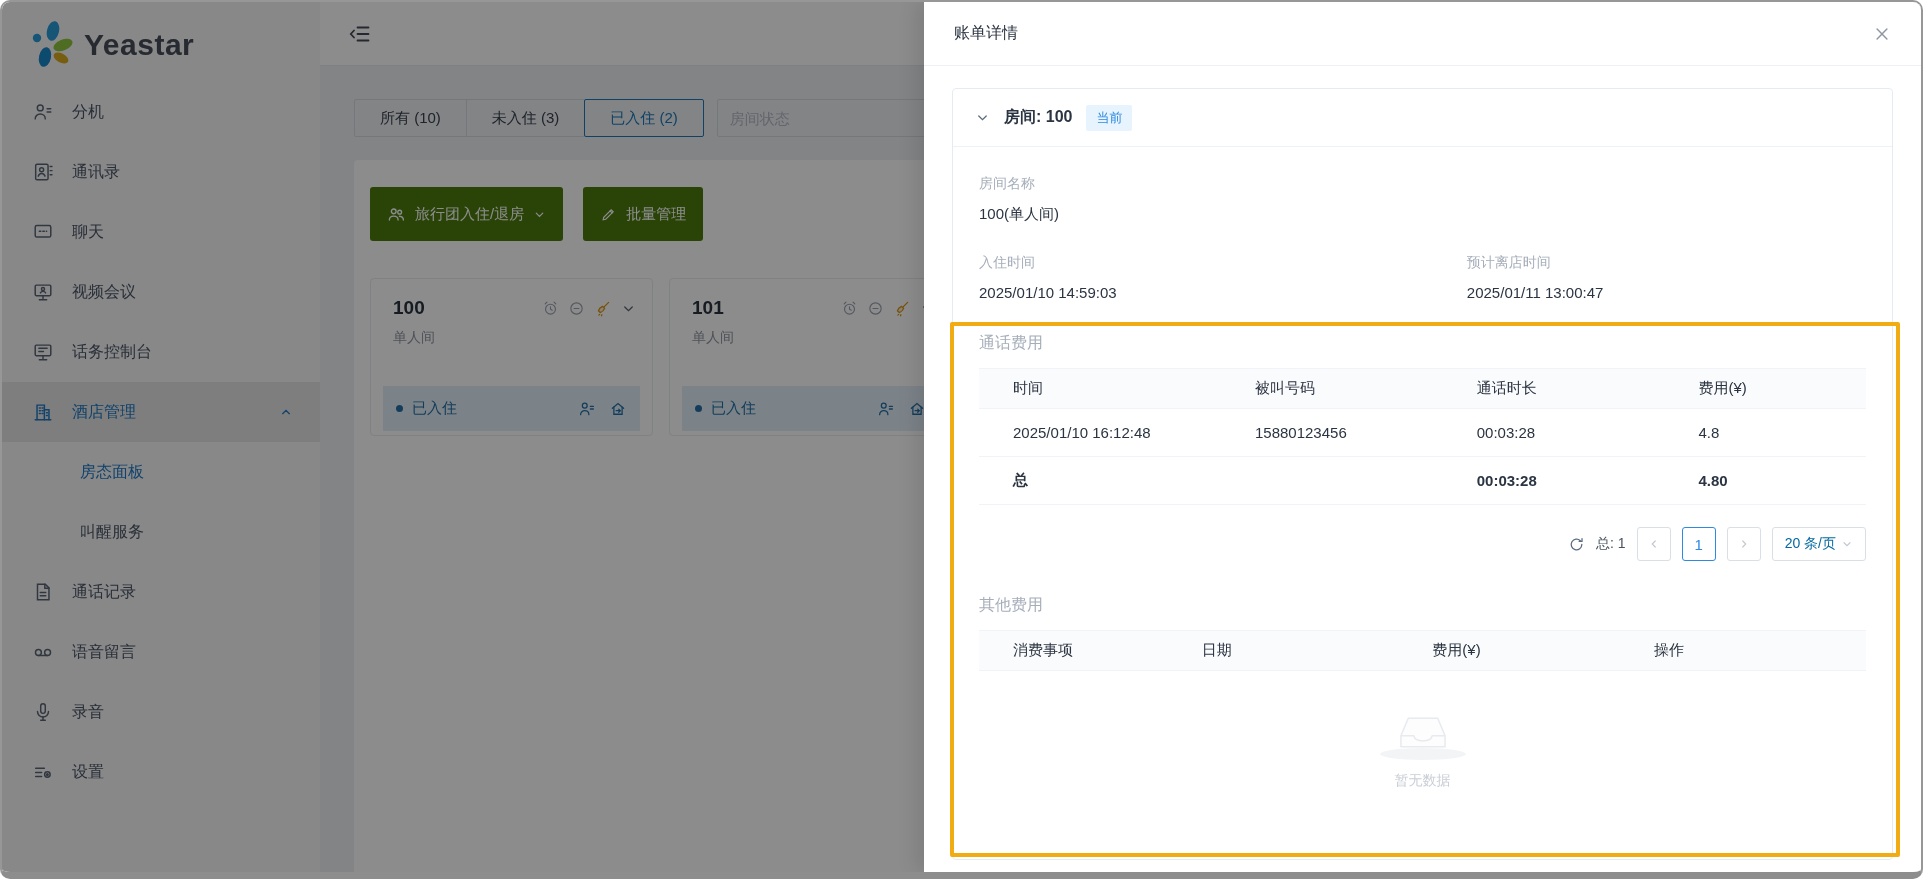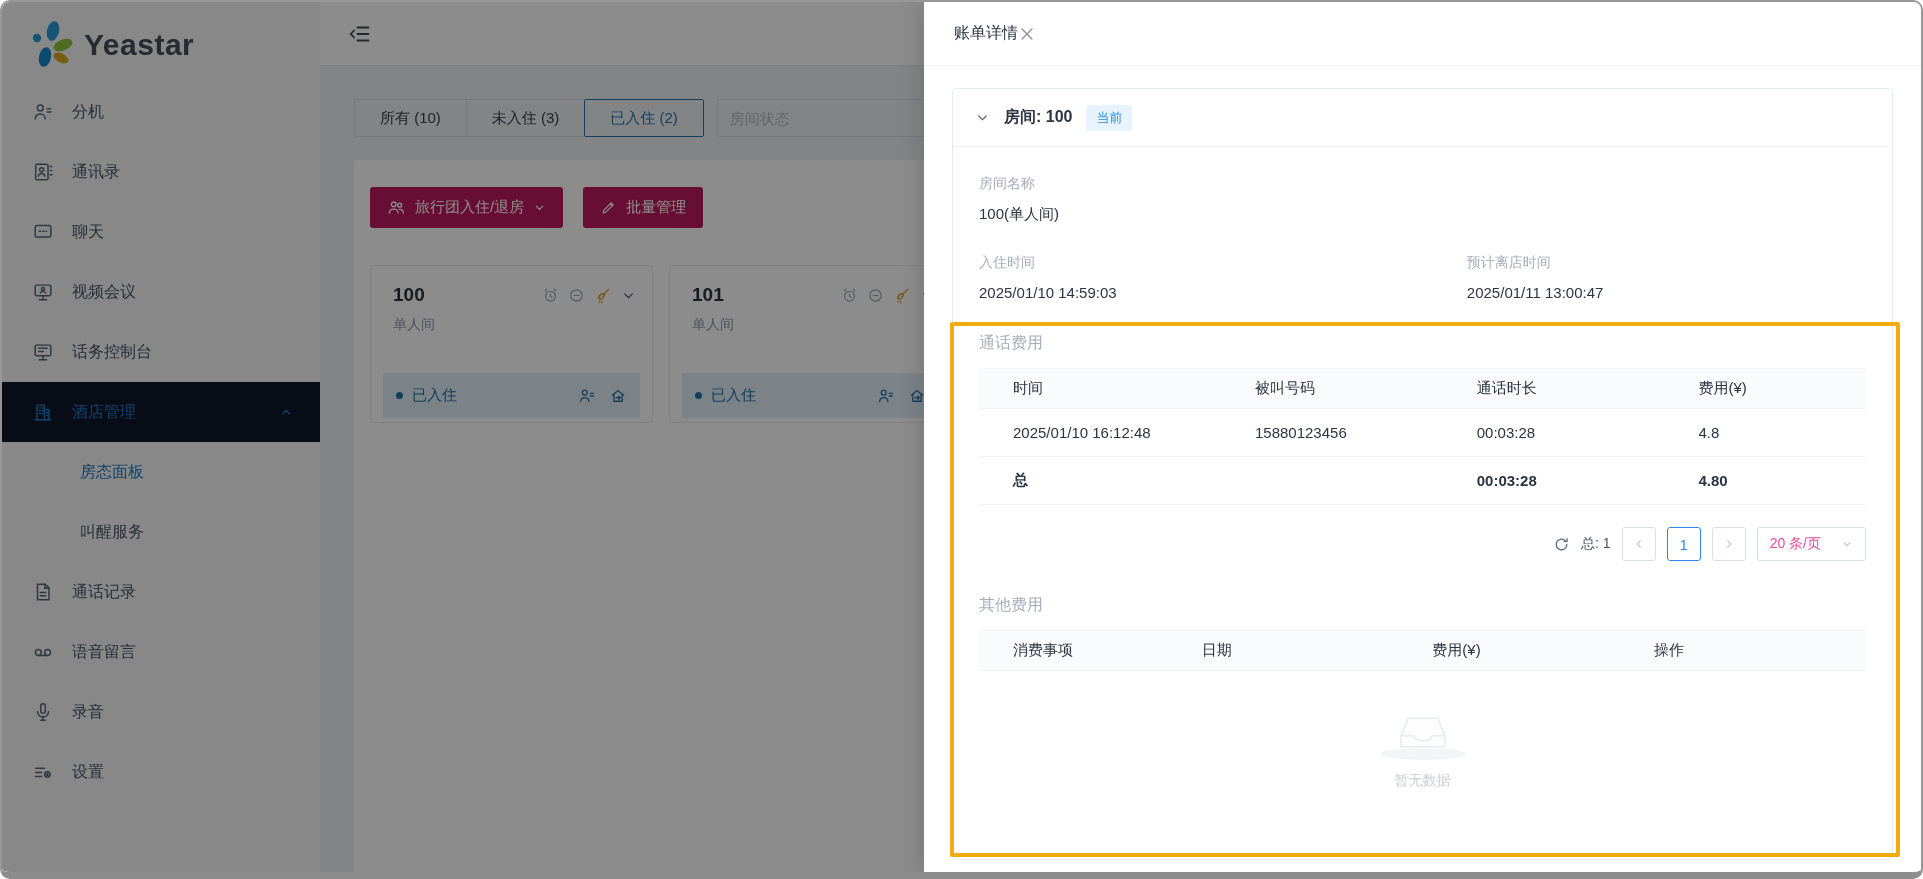--- a/index.html
+++ b/index.html
@@ -12,58 +12,58 @@
   .stage{position:absolute;inset:0;}
 
   
   .sidebar{position:absolute;left:0;top:0;bottom:0;width:318px;background:#f7f8fa;}
   .logo{display:flex;align-items:center;gap:10px;padding:20px 0 0 26px;height:66px;}
   .logo-text{font-size:30px;font-weight:bold;color:#474e58;letter-spacing:.5px;}
   .nav{margin-top:14px;}
   .nav-item{height:60px;display:flex;align-items:center;gap:18px;padding:0 26px 0 30px;
     font-size:16px;color:#4c5666;cursor:pointer;}
   .nav-item .ic{color:#5a6474;}
-  .nav-item.active{background:#0f172a;color:#2079c3;}
+  .nav-item.active{background:#e5e5e5;color:#2079c3;}
   .nav-item.active .ic{color:#2079c3;}
   .nav-caret{margin-left:auto;color:#8a93a0;}
   .nav-sub{height:60px;display:flex;align-items:center;padding-left:78px;font-size:16px;color:#4c5666;cursor:pointer;}
   .nav-sub.active{color:#2079c3;}
 
   
   .main{position:absolute;left:318px;top:0;right:0;bottom:0;background:#eef0f4;}
   .topbar{height:64px;background:#fff;border-bottom:1px solid #e8eaee;display:flex;align-items:center;padding-left:28px;}
   .fold{color:#424b57;cursor:pointer;}
   .tabsrow{display:flex;align-items:center;margin:33px 0 0 34px;}
   .tab{height:38px;display:flex;align-items:center;padding:0 25px;border:1px solid #d6dae0;
     margin-left:-1px;font-size:15px;color:#39424e;cursor:pointer;background:transparent;}
   .tab:first-child{margin-left:0;border-radius:2px 0 0 2px;}
   .tab.active{border-color:#1f78b8;color:#1f78b8;position:relative;z-index:1;border-radius:2px;}
   .search{height:38px;width:232px;margin-left:13px;border:1px solid #d6dae0;background:transparent;
     border-radius:2px;padding:0 12px;font-size:15px;color:#39424e;outline:none;font-family:inherit;}
   .search::placeholder{color:#b4bac4;}
   .panel{position:absolute;left:34px;right:0;top:158px;bottom:0;background:#fff;border-radius:4px 4px 0 0;padding:27px 0 0 16px;}
   .btnrow{display:flex;gap:20px;}
-  .btn{height:41px;background:#be185d;color:#fff;border:none;border-radius:3px;display:inline-flex;
+  .btn{height:54px;background:#4d7c0f;color:#fff;border:none;border-radius:3px;display:inline-flex;
     align-items:center;gap:9px;padding:0 17px;font-size:15px;cursor:pointer;font-family:inherit;}
   .btn .ic{color:#fff;}
   .cards{display:flex;gap:16px;margin-top:37px;}
   .card{width:283px;height:158px;background:#fff;border:1px solid #e8ebef;border-radius:4px;position:relative;}
   .card-head{display:flex;align-items:center;padding:18px 16px 0 22px;}
   .card-num{font-size:19px;font-weight:bold;color:#2a3340;}
   .card-icons{margin-left:auto;display:flex;align-items:center;gap:9px;color:#99a1ad;}
   .card-type{padding:10px 0 0 22px;font-size:14px;color:#8f97a3;}
   .card-status{position:absolute;left:12px;right:12px;bottom:4px;height:45px;background:#e2eef8;
     display:flex;align-items:center;padding:0 13px;color:#2470a5;font-size:15px;}
   .dot{width:7px;height:7px;border-radius:50%;background:#2470a5;margin-right:9px;}
   .status-icons{margin-left:auto;display:flex;align-items:center;gap:13px;color:#2470a5;}
 
   
   .mask{position:absolute;inset:0;background:rgba(0,0,0,.45);z-index:10;}
   .drawer{position:absolute;left:922px;top:0;bottom:0;right:0;background:#fff;z-index:20;box-shadow:-8px 0 18px rgba(0,0,0,.10);}
-  .drawer-header{height:64px;display:flex;align-items:center;justify-content:flex-start;
+  .drawer-header{height:64px;display:flex;align-items:center;justify-content:space-between;
     padding:0 30px;border-bottom:1px solid #eef0f3;}
   .drawer-title{font-size:16px;color:#2b3442;}
   .close{color:#8f97a3;cursor:pointer;}
   .drawer-body{padding:22px 28px 0 28px;}
   .section{border:1px solid #e6ebf3;border-radius:4px;}
   .section-head{height:58px;display:flex;align-items:center;gap:14px;padding:0 22px;border-bottom:1px solid #eef1f5;cursor:pointer;}
   .sec-caret{color:#5a6b80;}
   .room-title{font-size:16px;font-weight:bold;color:#2b3442;}
   .badge{background:#e7f4fd;color:#2e8ae0;font-size:13px;padding:4px 10px;border-radius:2px;}
   .section-body{padding:28px 26px 30px 26px;}
@@ -76,21 +76,21 @@
     border-top:1px solid #f1f3f6;border-bottom:1px solid #f1f3f6;}
   table.fee td{height:48px;border-bottom:1px solid #f1f3f6;}
   table.fee th:first-child,table.fee td:first-child{padding-left:34px;}
   tr.total td{font-weight:bold;}
   .pagination{display:flex;align-items:center;justify-content:flex-end;gap:11px;margin-top:22px;font-size:14px;color:#49525e;}
   .pg-refresh{color:#5a6b80;cursor:pointer;display:flex;}
   .pg-btn{width:34px;height:34px;border:1px solid #dadfe6;border-radius:3px;background:#fff;
     display:flex;align-items:center;justify-content:center;color:#c3c9d2;cursor:pointer;}
   .pg-page{border-color:#2e8ae0;color:#2e8ae0;font-size:15px;}
   .pg-size{height:34px;border:1px solid #dadfe6;border-radius:3px;display:flex;align-items:center;
-    gap:20px;padding:0 12px;font-size:14px;color:#ec4899;cursor:pointer;background:#fff;}
+    gap:5px;padding:0 12px;font-size:14px;color:#0369a1;cursor:pointer;background:#fff;}
   .pg-size .ic{color:#c3c9d2;}
   .other-wrap{margin-top:34px;}
   .empty{height:158px;display:flex;flex-direction:column;align-items:center;justify-content:center;}
   .empty-shadow{width:86px;height:12px;border-radius:50%;background:#f2f4f6;margin-top:-8px;}
   .empty-text{font-size:14px;color:#c9ced6;margin-top:12px;}
 
   
   .hl-box{position:absolute;left:948px;top:320px;width:950px;height:535px;border:4px solid #f2ac13;
     border-radius:2px;z-index:30;pointer-events:none;}
 

